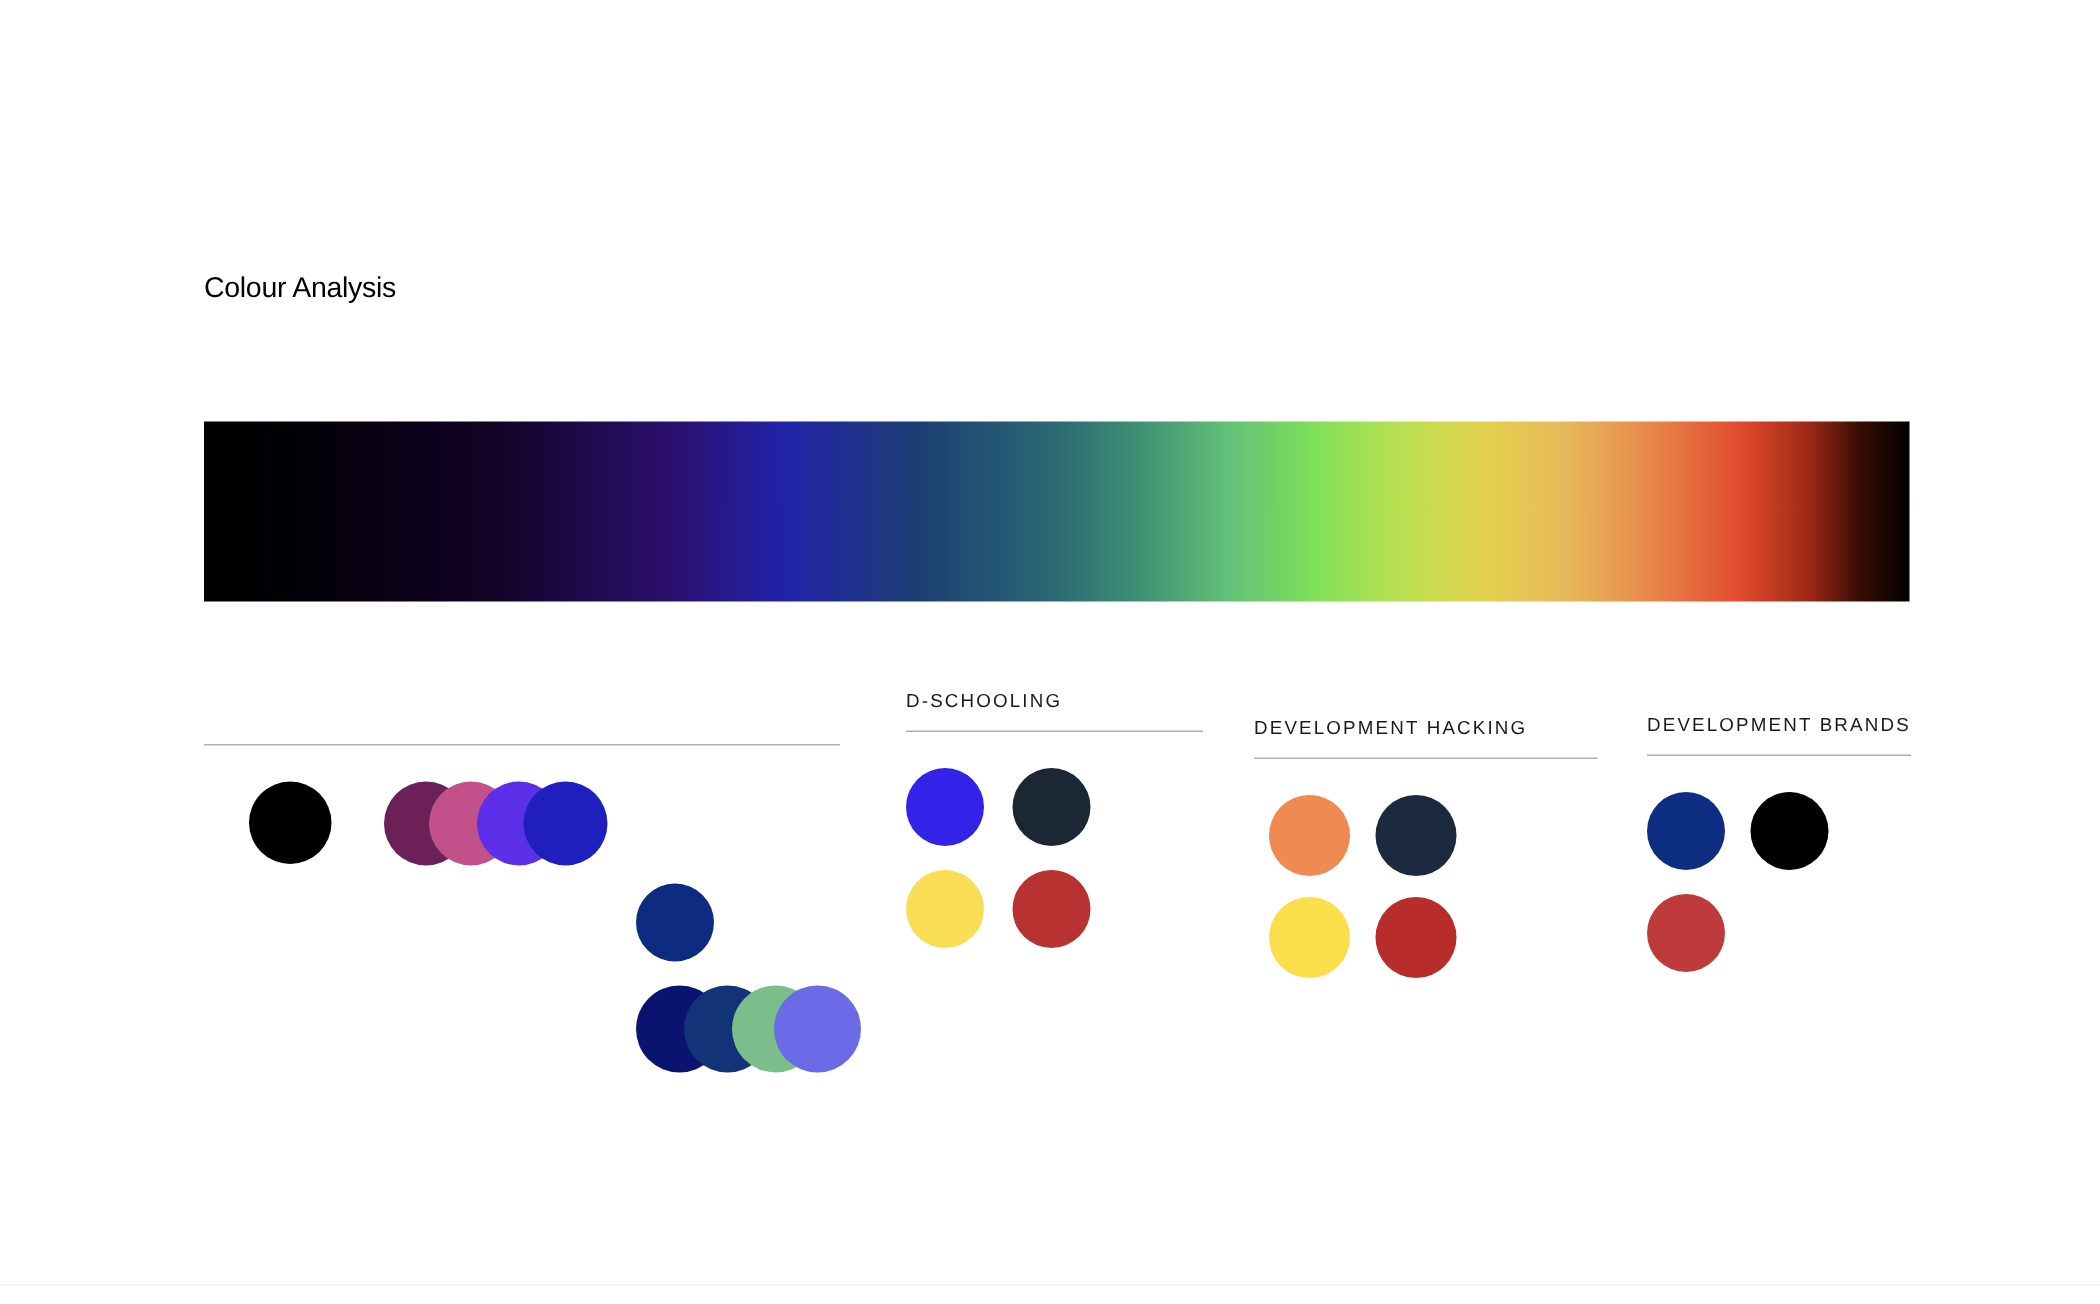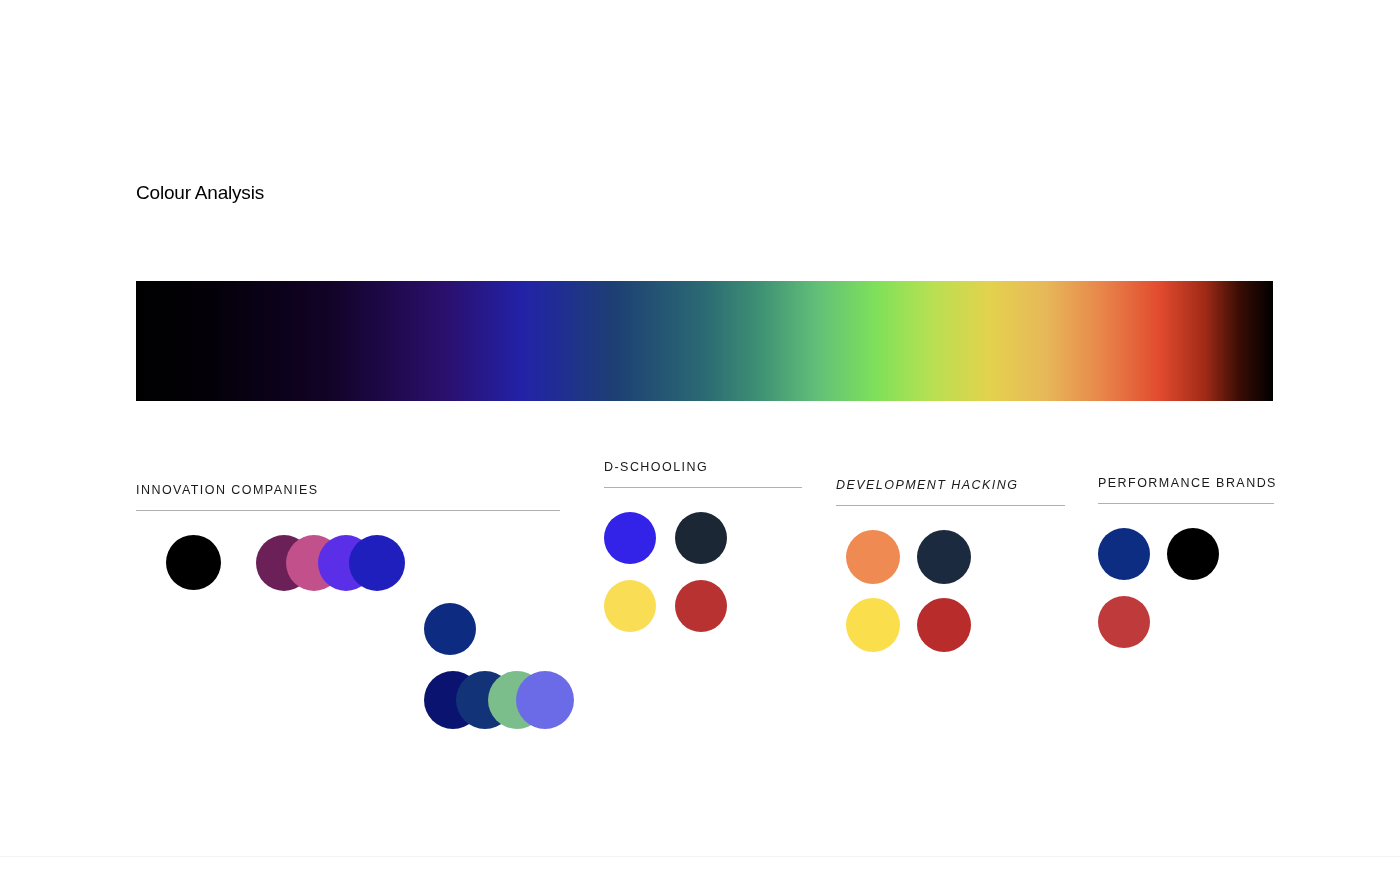--- a/index.html
+++ b/index.html
@@ -79,21 +79,20 @@
 </style>
 </head>
 <body style="background: rgb(255, 255, 255);">
 
 <div id="page-title">Colour Analysis</div>
 
 <div id="spectrum-bar" style="background: linear-gradient(to right, rgb(0, 0, 0) 0%, rgb(3, 0, 7) 6%, rgb(18, 3, 39) 17%, rgb(43, 15, 107) 27%, rgb(34, 34, 168) 34%, rgb(29, 63, 115) 42%, rgb(43, 106, 115) 50%, rgb(63, 146, 116) 55%, rgb(98, 192, 120) 60%, rgb(126, 224, 90) 65%, rgb(184, 224, 82) 70%, rgb(227, 210, 77) 75%, rgb(231, 184, 90) 80%, rgb(232, 133, 74) 85%, rgb(226, 75, 46) 90%, rgb(160, 42, 22) 94%, rgb(58, 13, 5) 97%, rgb(0, 0, 0) 100%);"></div>
 
 <div id="categories-root">
     <div class="category" style="left: 136px; top: 483px; width: 424px;">
-      <div class="category-label">INNOVATION COMPANIES</div>
       <div class="category-rule"></div>
       <div class="swatch-area">
         <div class="swatch-row">
           <div class="dot" title="#000000" style="left: 30px; top: 0px; width: 55px; height: 55px; background: rgb(0, 0, 0);"></div>
           <div class="dot" title="#6b2157" style="left: 120px; top: 0px; width: 56px; height: 56px; background: rgb(107, 33, 87);"></div>
           <div class="dot" title="#c2508b" style="left: 150px; top: 0px; width: 56px; height: 56px; background: rgb(194, 80, 139);"></div>
           <div class="dot" title="#5b2ee8" style="left: 182px; top: 0px; width: 56px; height: 56px; background: rgb(91, 46, 232);"></div>
           <div class="dot" title="#1f1fbd" style="left: 213px; top: 0px; width: 56px; height: 56px; background: rgb(31, 31, 189);"></div>
         </div>
         <div class="swatch-row">
@@ -114,36 +113,36 @@
         <div class="swatch-row">
           <div class="dot" title="#3322e8" style="left: 0px; top: 0px; width: 52px; height: 52px; background: rgb(51, 34, 232);"></div>
           <div class="dot" title="#1b2735" style="left: 71px; top: 0px; width: 52px; height: 52px; background: rgb(27, 39, 53);"></div>
         </div>
         <div class="swatch-row">
           <div class="dot" title="#f9de55" style="left: 0px; top: 0px; width: 52px; height: 52px; background: rgb(249, 222, 85);"></div>
           <div class="dot" title="#b83232" style="left: 71px; top: 0px; width: 52px; height: 52px; background: rgb(184, 50, 50);"></div>
         </div>
       </div>
     </div>
-    <div class="category" style="left: 836px; top: 478px; width: 229px; font-style: italic;">
+    <div class="category" style="left: 836px; top: 478px; width: 229px;">
       <div class="category-label">DEVELOPMENT HACKING</div>
       <div class="category-rule"></div>
       <div class="swatch-area">
         <div class="swatch-row">
           <div class="dot" title="#ef8a52" style="left: 10px; top: 0px; width: 54px; height: 54px; background: rgb(239, 138, 82);"></div>
           <div class="dot" title="#1b2a3f" style="left: 81px; top: 0px; width: 54px; height: 54px; background: rgb(27, 42, 63);"></div>
         </div>
         <div class="swatch-row">
           <div class="dot" title="#fade4b" style="left: 10px; top: 0px; width: 54px; height: 54px; background: rgb(250, 222, 75);"></div>
           <div class="dot" title="#b82c2c" style="left: 81px; top: 0px; width: 54px; height: 54px; background: rgb(184, 44, 44);"></div>
         </div>
       </div>
     </div>
     <div class="category" style="left: 1098px; top: 476px; width: 176px;">
-      <div class="category-label">PERFORMANCE BRANDS</div>
+      <div class="category-label">DEVELOPMENT BRANDS</div>
       <div class="category-rule"></div>
       <div class="swatch-area">
         <div class="swatch-row">
           <div class="dot" title="#0d2d82" style="left: 0px; top: 0px; width: 52px; height: 52px; background: rgb(13, 45, 130);"></div>
           <div class="dot" title="#000000" style="left: 69px; top: 0px; width: 52px; height: 52px; background: rgb(0, 0, 0);"></div>
         </div>
         <div class="swatch-row">
           <div class="dot" title="#bf3b3b" style="left: 0px; top: 0px; width: 52px; height: 52px; background: rgb(191, 59, 59);"></div>
         </div>
       </div>

